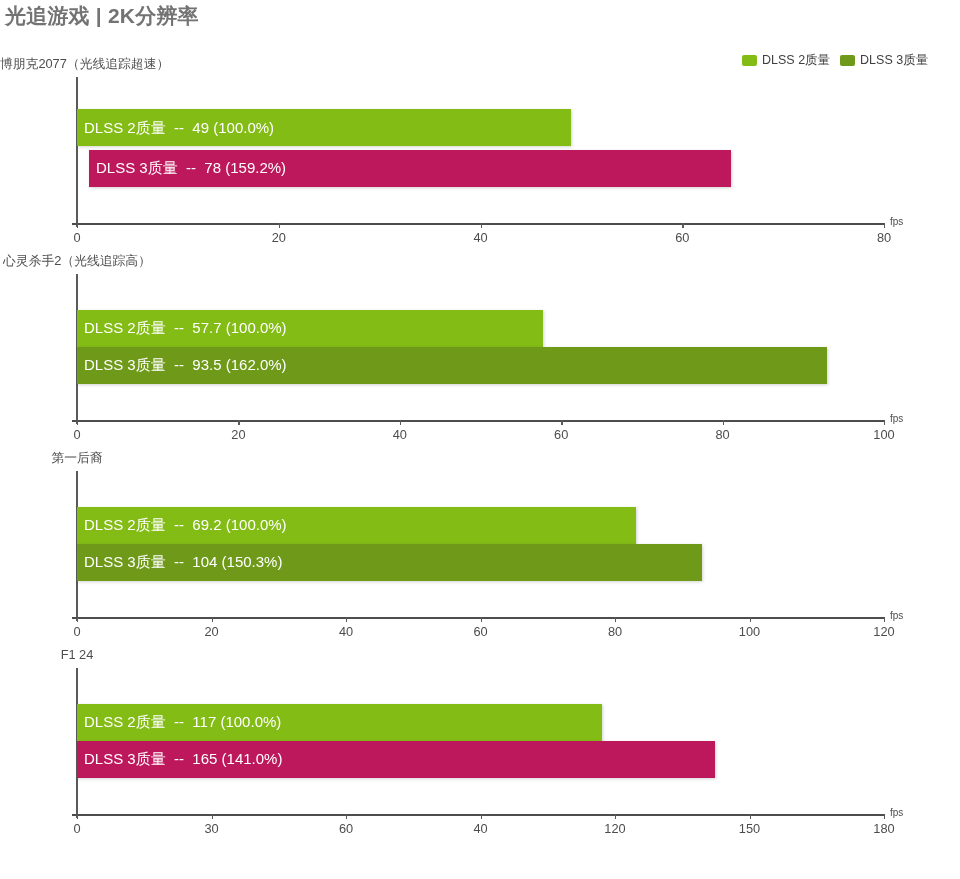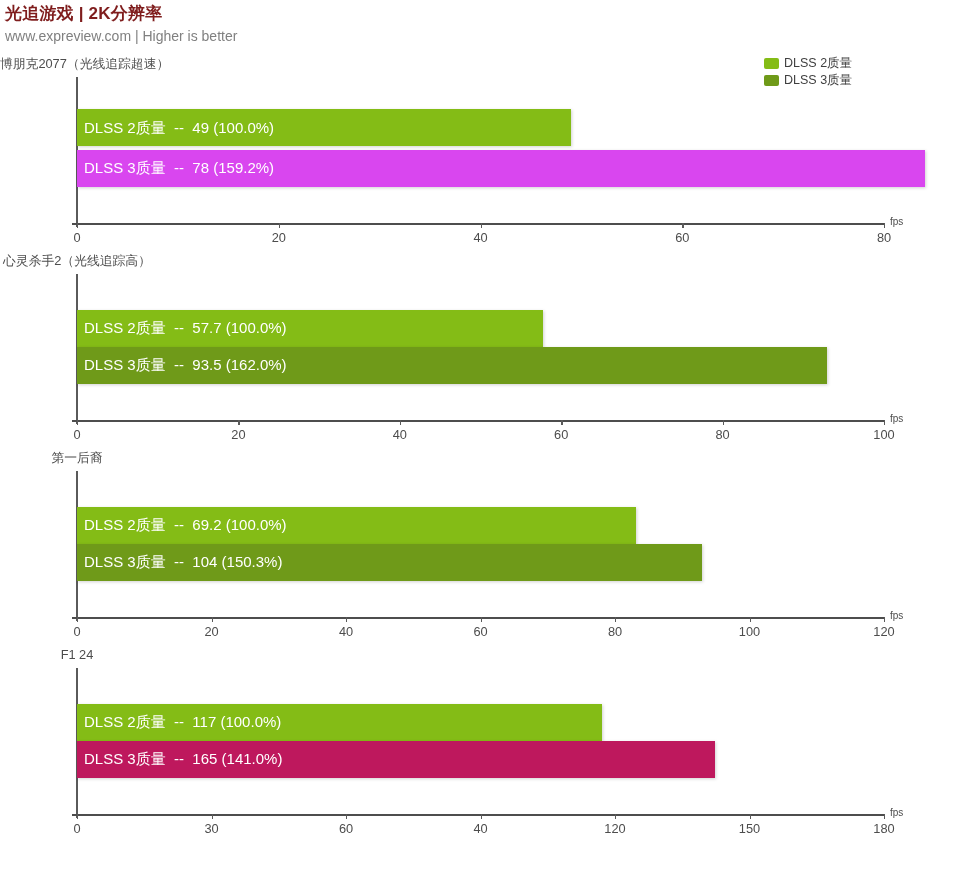--- a/index.html
+++ b/index.html
@@ -6,29 +6,29 @@
   html, body { margin:0; padding:0; }
   body {
     width:960px; height:879px; background:#ffffff; overflow:hidden;
     font-family:"Liberation Sans", sans-serif;
     -webkit-font-smoothing:antialiased;
   }
   .page { position:relative; width:960px; height:879px; }
 
   .page-title {
     position:absolute; left:5px; top:2px;
-    font-size:17px; font-weight:bold; color:#7f1d1d; letter-spacing:0.2px;
+    font-size:21px; font-weight:bold; color:#737373; letter-spacing:0.2px;
     white-space:nowrap;
   }
   .page-subtitle {
     position:absolute; left:5px; top:28px;
     font-size:14px; color:#808080; white-space:nowrap;
   }
 
-  .legend { position:absolute; left:764px; top:55px; height:14px; display:flex; align-items:flex-start;flex-direction:column; }
+  .legend { position:absolute; left:742px; top:55px; height:14px; display:flex; align-items:flex-end; }
   .legend-item { display:flex; align-items:center; margin-right:10px; }
   .legend-swatch { width:15px; height:11px; border-radius:2px; display:inline-block; }
   .legend-label { font-size:12.5px; color:#3f3f3f; margin-left:5px; white-space:nowrap; }
 
   .chart { position:absolute; left:0; width:960px; }
   .chart-title {
     position:absolute; left:0; top:-21px; width:154px; text-align:center;
     font-size:12.8px; color:#4d4d4d; white-space:nowrap;
   }
   .plot { position:absolute; left:77px; top:0; width:807px; height:146px; }
@@ -44,21 +44,20 @@
     position:absolute; left:7px; top:50%; transform:translateY(-50%);
     font-size:15px; color:#ffffff; white-space:pre;
   }
 </style>
 </head>
 <body>
 
 <div class="page">
 
   <div class="page-title">光追游戏 | 2K分辨率</div>
-  <div class="page-subtitle">www.expreview.com | Higher is better</div>
 
   <div class="legend">
     <div class="legend-item">
       <span class="legend-swatch" style="background: rgb(132, 188, 22);"></span>
       <span class="legend-label">DLSS 2质量</span>
     </div>
     <div class="legend-item">
       <span class="legend-swatch" style="background: rgb(111, 154, 25);"></span>
       <span class="legend-label">DLSS 3质量</span>
     </div>
@@ -66,21 +65,21 @@
 
   <div class="charts">
       <div class="chart" style="top: 77px;">
         <div class="chart-title">博朋克2077（光线追踪超速）</div>
         <div class="plot">
           <div class="y-axis"></div>
           <div class="x-axis"></div>
           <div class="bar" style="top:32px;left:0;width:494.3px;background:#84bc16">
             <span class="bar-label">DLSS 2质量  --  49 (100.0%)</span>
           </div>
-          <div class="bar" style="top:72.5px;left:0;width:848px;background:#d946ef">
+          <div class="bar" style="top:72.5px;left:12px;width:642px;background:#be185d">
             <span class="bar-label">DLSS 3质量  --  78 (159.2%)</span>
           </div>
           <div class="x-tick" style="left:0.0px"></div>
           <div class="x-tick-label" style="left:0.0px">0</div>
           <div class="x-tick" style="left:201.8px"></div>
           <div class="x-tick-label" style="left:201.8px">20</div>
           <div class="x-tick" style="left:403.5px"></div>
           <div class="x-tick-label" style="left:403.5px">40</div>
           <div class="x-tick" style="left:605.3px"></div>
           <div class="x-tick-label" style="left:605.3px">60</div>

